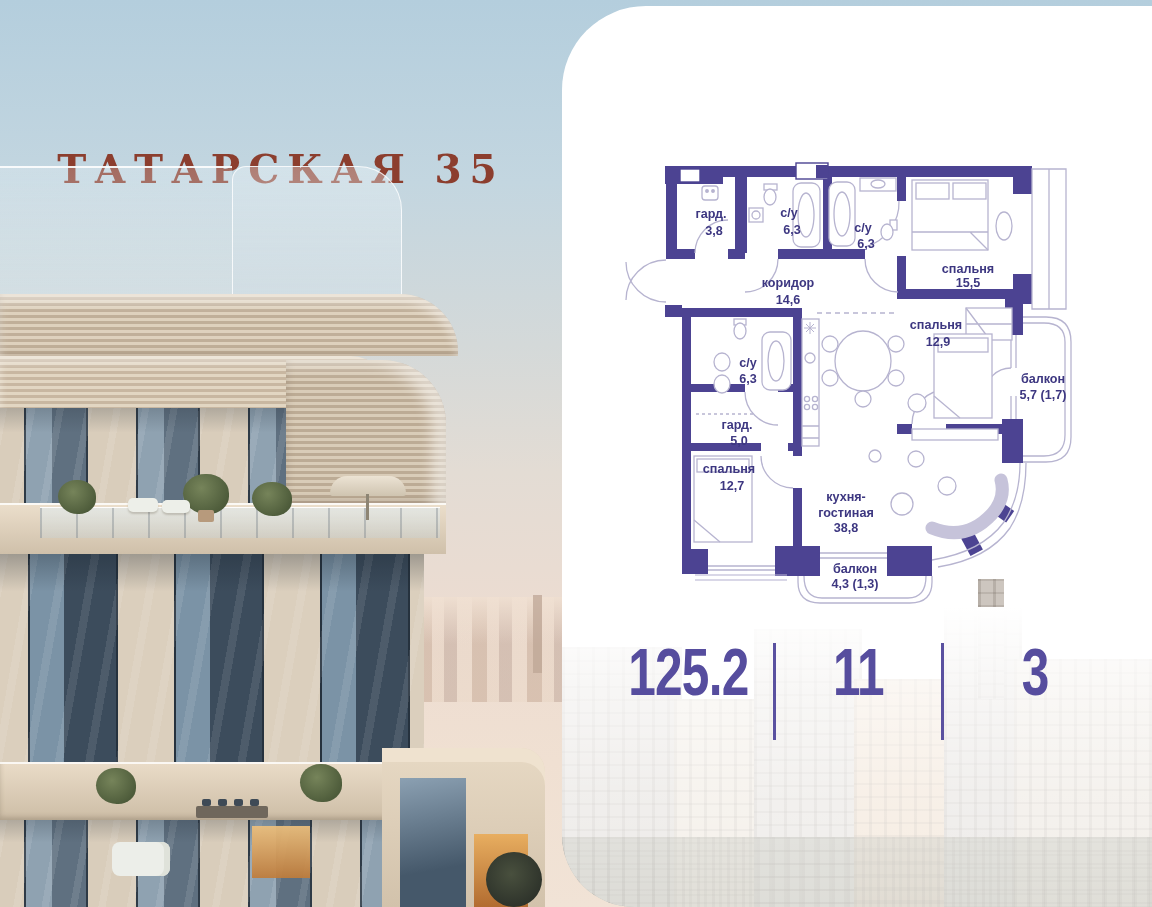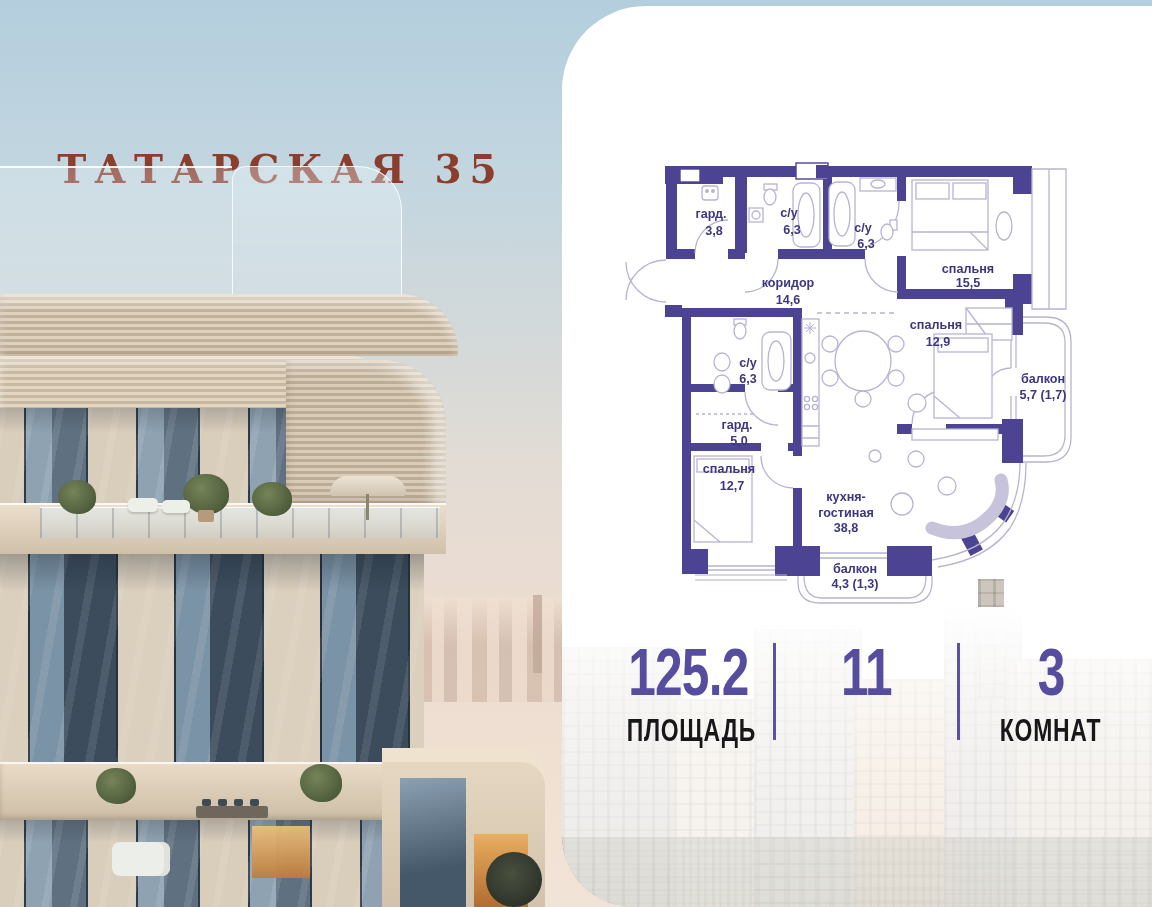--- a/index.html
+++ b/index.html
@@ -93,21 +93,21 @@
       repeating-linear-gradient(90deg,rgba(95,85,75,.20) 0 3px,rgba(0,0,0,0) 3px 15px),
       repeating-linear-gradient(180deg,rgba(95,85,75,.16) 0 2px,rgba(0,0,0,0) 2px 13px);}
   .city-fade:after{content:"";position:absolute;inset:0;
     background:linear-gradient(180deg,#fff 0%,rgba(255,255,255,.84) 28%,
       rgba(255,255,255,.70) 62%,rgba(255,255,255,.62) 100%);}
   .plan-svg{position:absolute;left:50px;top:150px;width:478px;height:470px;}
   .plan-svg text{font-family:"Liberation Sans",sans-serif;font-size:12.6px;font-weight:bold;
     fill:#3d3781;text-anchor:middle;}
   .stats{position:absolute;left:0;top:634px;width:590px;display:flex;align-items:flex-start;z-index:3;}
   .stat{text-align:center;}
-  .s1{width:169px;margin-left:42px;} .s2{width:181px;} .s3{width:182px;}
+  .s1{width:169px;margin-left:42px;} .s2{width:165px;} .s3{width:182px;}
   .stat .num{display:inline-block;transform:scaleX(.74);transform-origin:center;
     font-size:67px;line-height:.95;font-weight:bold;color:#564d9e;letter-spacing:-1px;}
   .stat .lbl{display:block;margin-top:9px;}
   .stat .lbl span{display:inline-block;transform:scaleX(.74);transform-origin:center;
     font-size:31px;font-weight:bold;color:#17171a;letter-spacing:1px;white-space:nowrap;}
   .sdiv{width:3px;height:97px;background:#5a51a0;margin-top:3px;}
 </style>
 </head>
 <body>
 
@@ -321,27 +321,25 @@
         <text x="196" y="361">гостиная</text>
         <text x="196" y="376">38,8</text>
         <text x="205" y="417">балкон</text>
         <text x="205" y="432">4,3 (1,3)</text>
       </g>
     </svg>
 
     <div class="stats">
       <div class="stat s1">
         <span class="num">125.2</span>
-        <span class="lbl"><span>ПЛОЩАДЬ</span></span>
       </div>
       <div class="sdiv"></div>
       <div class="stat s2">
         <span class="num">11</span>
       </div>
       <div class="sdiv"></div>
       <div class="stat s3">
         <span class="num">3</span>
-        <span class="lbl"><span>КОМНАТ</span></span>
       </div>
     </div>
 
   </div>
 </div>
 
 </body></html>

